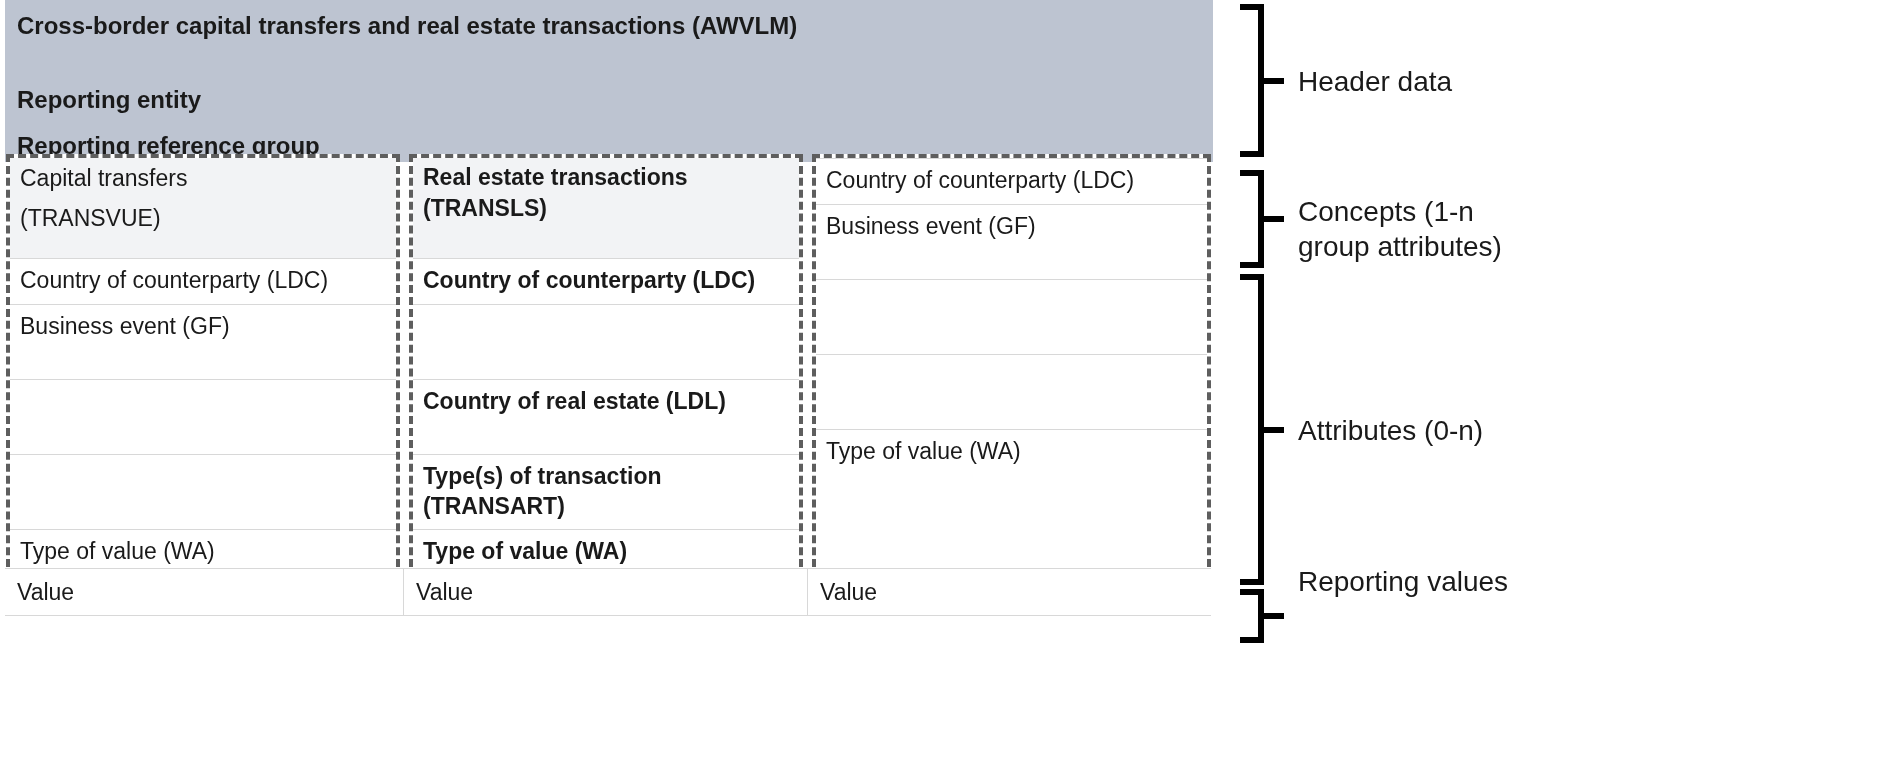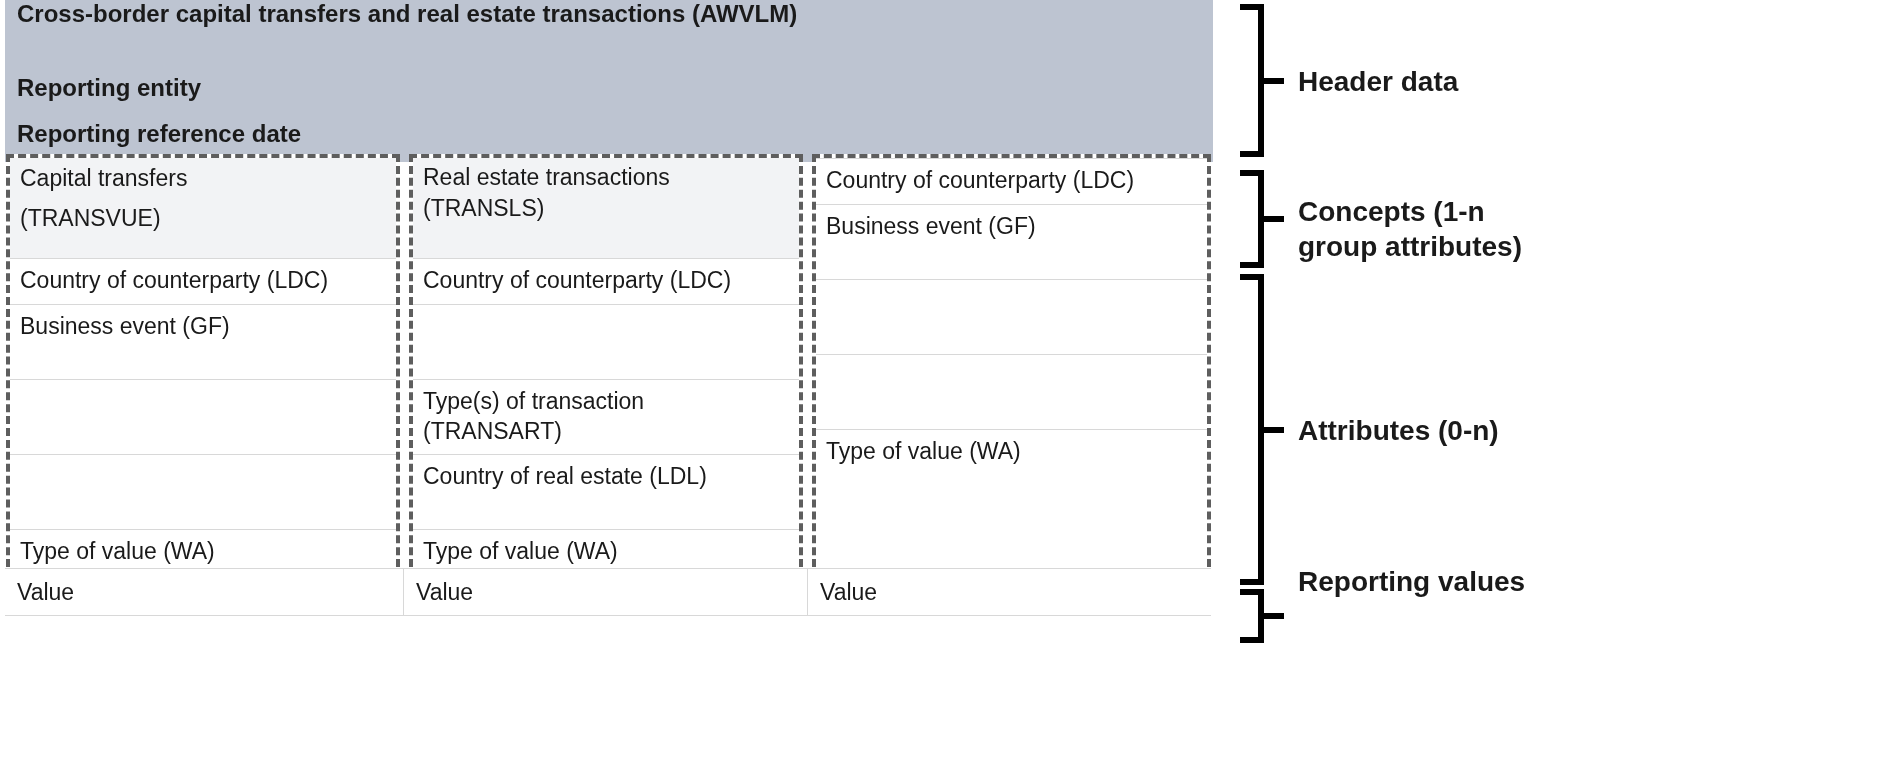--- a/index.html
+++ b/index.html
@@ -5,29 +5,29 @@
   * { margin:0; padding:0; box-sizing:border-box; }
   html,body { background:#ffffff; }
   body { font-family:"Liberation Sans", sans-serif; color:#1a1a1a; }
 
   .canvas { position:relative; width:1881px; height:771px; background:#fff; overflow:hidden; }
 
   
   .header { position:absolute; left:5px; top:0; width:1208px; height:162px;
             background:#bdc4d1; padding:0 12px; }
   .header > div { font-weight:bold; font-size:24px; line-height:28px; }
-  .header-title   { }
+  .header-title   { padding-top:12px; }
   .header-entity  { margin-top:46px; }
   .header-refdate { margin-top:18px; }
 
   
   .concept-box { position:absolute; top:154px; height:425px;
                  border:4px dashed #5e5e5e; background:#fff; }
   .col1 { left:6px;   width:394px; }
-  .col2 { left:409px; width:394px; }
+  .col2 { left:409px; width:394px;font-weight:bold; }
   .col3 { left:812px; width:399px; }
 
   .concept-title { height:100px; background:#f2f3f5; font-size:23px; line-height:31px;
                    padding:4px 10px 0; white-space:pre-line; }
   .concept-title.lh40 { line-height:40px; padding-top:0; }
 
   .attr-row { border-top:1px solid #d8d8d8; font-size:23px; line-height:30px;
               padding:6px 10px 0; white-space:pre-line; }
   .r-sm { height:46px; }
   .r-lg { height:75px; }
@@ -45,56 +45,56 @@
   .bracket { position:absolute; left:1240px; width:24px;
              border-top:6px solid #000; border-right:6px solid #000; border-bottom:6px solid #000; }
   .bracket .mid { position:absolute; right:-26px; top:50%; transform:translateY(-50%);
                   width:20px; height:6px; background:#000; }
   .b1 { top:4px;   height:153px; }
   .b2 { top:170px; height:98px;  }
   .b3 { top:274px; height:311px; }
   .b4 { top:589px; height:54px;  }
 
   
-  .annot { position:absolute; left:1298px; font-weight:bold; font-size:28px;
+  .annot { position:absolute; left:1298px; font-weight:normal; font-size:28px;
            line-height:35px; white-space:pre-line; transform:translateY(-50%); }
   .a1 { top:81px; }
   .a2 { top:229px; }
   .a3 { top:430px; }
   .a4 { top:581px; }
 </style>
 </head>
 <body>
 
 <div class="canvas">
 
   <div class="header">
     <div class="header-title">Cross-border capital transfers and real estate transactions (AWVLM)</div>
     <div class="header-entity">Reporting entity</div>
-    <div class="header-refdate">Reporting reference date</div>
+    <div class="header-refdate">Reporting reference group</div>
   </div>
 
   <div class="concept-box col1">
     <div class="concept-title lh40">Capital transfers
 (TRANSVUE)</div>
     <div class="attr-row r-sm">Country of counterparty (LDC)</div>
     <div class="attr-row r-lg">Business event (GF)</div>
     <div class="attr-row r-lg"></div>
     <div class="attr-row r-lg"></div>
     <div class="attr-row r-sm">Type of value (WA)</div>
   </div>
 
   <div class="concept-box col2">
     <div class="concept-title">Real estate transactions
 (TRANSLS)</div>
     <div class="attr-row r-sm">Country of counterparty (LDC)</div>
     <div class="attr-row r-lg"></div>
+    <div class="attr-row r-lg">Country of real estate (LDL)</div>
     <div class="attr-row r-lg">Type(s) of transaction
 (TRANSART)</div>
-    <div class="attr-row r-lg">Country of real estate (LDL)</div>
     <div class="attr-row r-sm">Type of value (WA)</div>
   </div>
 
   <div class="concept-box col3">
     <div class="attr-row r-sm">Country of counterparty (LDC)</div>
     <div class="attr-row r-lg">Business event (GF)</div>
     <div class="attr-row r-lg"></div>
     <div class="attr-row r-lg"></div>
     <div class="attr-row r-sm">Type of value (WA)</div>
   </div>

